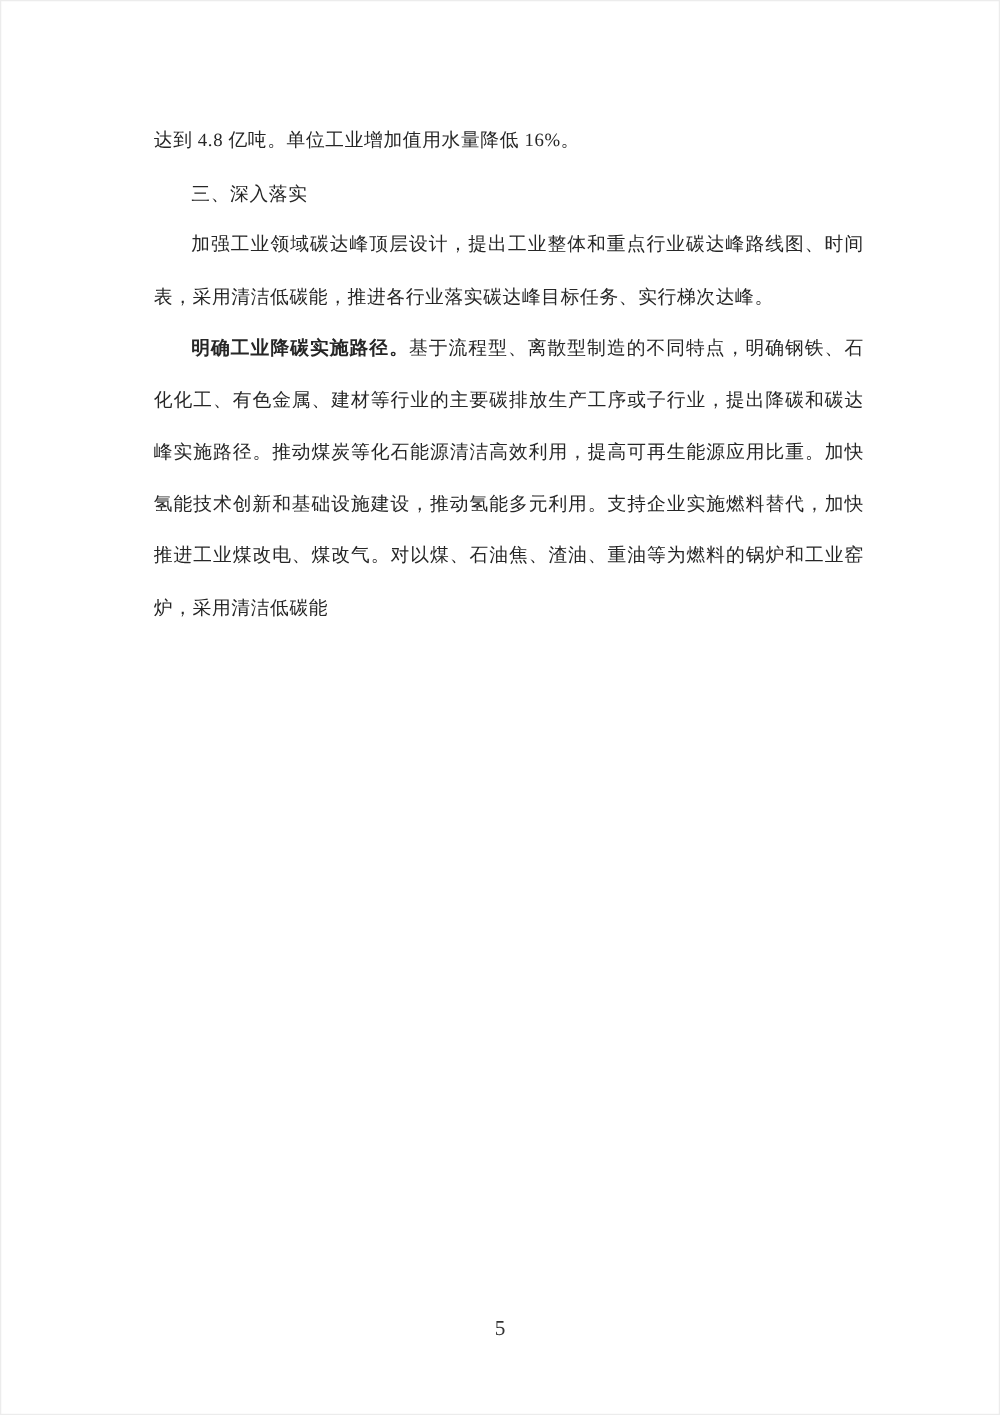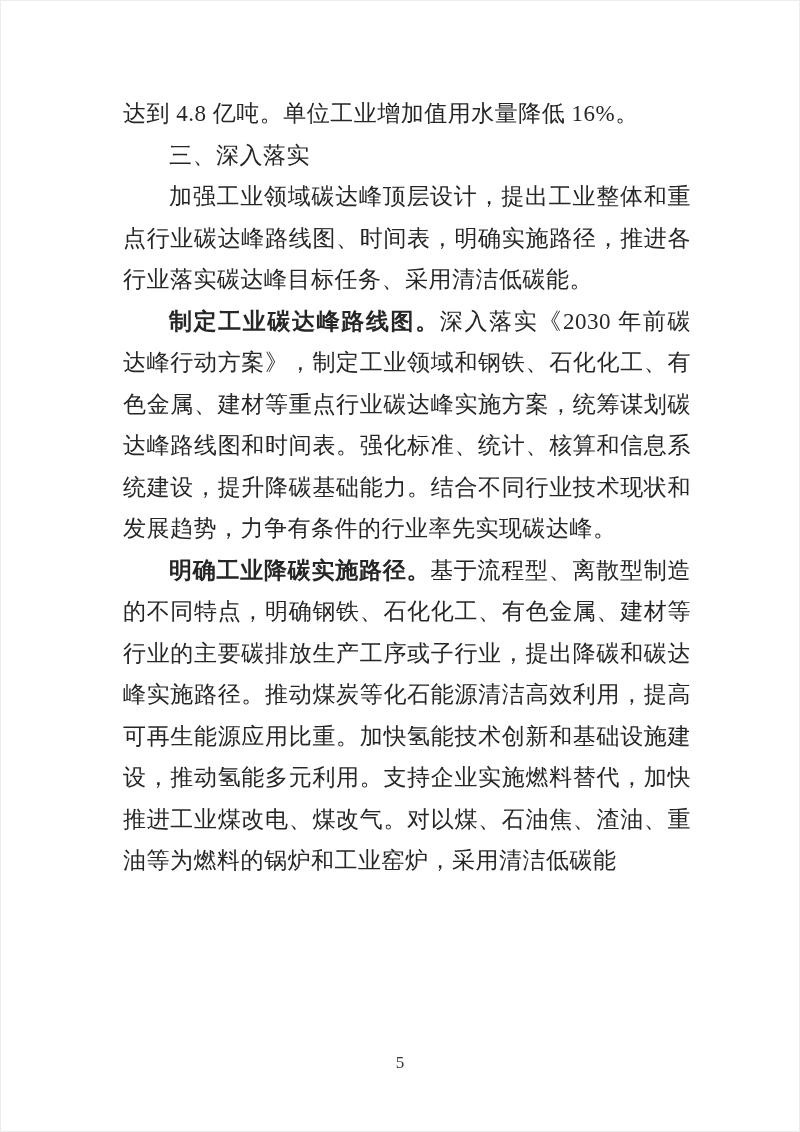--- a/index.html
+++ b/index.html
@@ -22,21 +22,21 @@
     position: absolute;
     left: 122px;
     top: 92px;
     width: 568px;
   }
   .content p,
   .content h2,
   .content h3 {
     margin: 0;
     padding: 0;
-    font-size: 23px;
+    font-size: 15px;
     line-height: 41.5px;
     font-weight: normal;
     text-align: justify;
     text-justify: inter-character;
     letter-spacing: 0.5px;
   }
   .indent {
     text-indent: 2em;
   }
   .content strong {
@@ -68,22 +68,21 @@
 
 <div class="page">
   <div class="content">
 
     <p class="body-text">达到 4.8 亿吨。单位工业增加值用水量降低 16%。</p>
 
 
     <h2 class="heading-main indent">三、深入落实</h2>
 
 
-    <p class="body-text indent">加强工业领域碳达峰顶层设计，提出工业整体和重点行业碳达峰路线图、时间表，明确实施路径，推进各行业落实碳达峰目标任务、采用清洁低碳能。</p>
+    <p class="body-text indent">加强工业领域碳达峰顶层设计，提出工业整体和重点行业碳达峰路线图、时间表，采用清洁低碳能，推进各行业落实碳达峰目标任务、实行梯次达峰。</p>
 
-    <p class="body-text indent"><strong>制定工业碳达峰路线图。</strong><span>深入落实《2030 年前碳达峰行动方案》，制定工业领域和钢铁、石化化工、有色金属、建材等重点行业碳达峰实施方案，统筹谋划碳达峰路线图和时间表。强化标准、统计、核算和信息系统建设，提升降碳基础能力。结合不同行业技术现状和发展趋势，力争有条件的行业率先实现碳达峰。</span></p>
 
     <p class="body-text indent"><strong>明确工业降碳实施路径。</strong><span>基于流程型、离散型制造的不同特点，明确钢铁、石化化工、有色金属、建材等行业的主要碳排放生产工序或子行业，提出降碳和碳达峰实施路径。推动煤炭等化石能源清洁高效利用，提高可再生能源应用比重。加快氢能技术创新和基础设施建设，推动氢能多元利用。支持企业实施燃料替代，加快推进工业煤改电、煤改气。对以煤、石油焦、渣油、重油等为燃料的锅炉和工业窑炉，采用清洁低碳能</span></p>
 
   </div>
 
   <div class="page-number">5</div>
 </div>
 
 </body></html>

